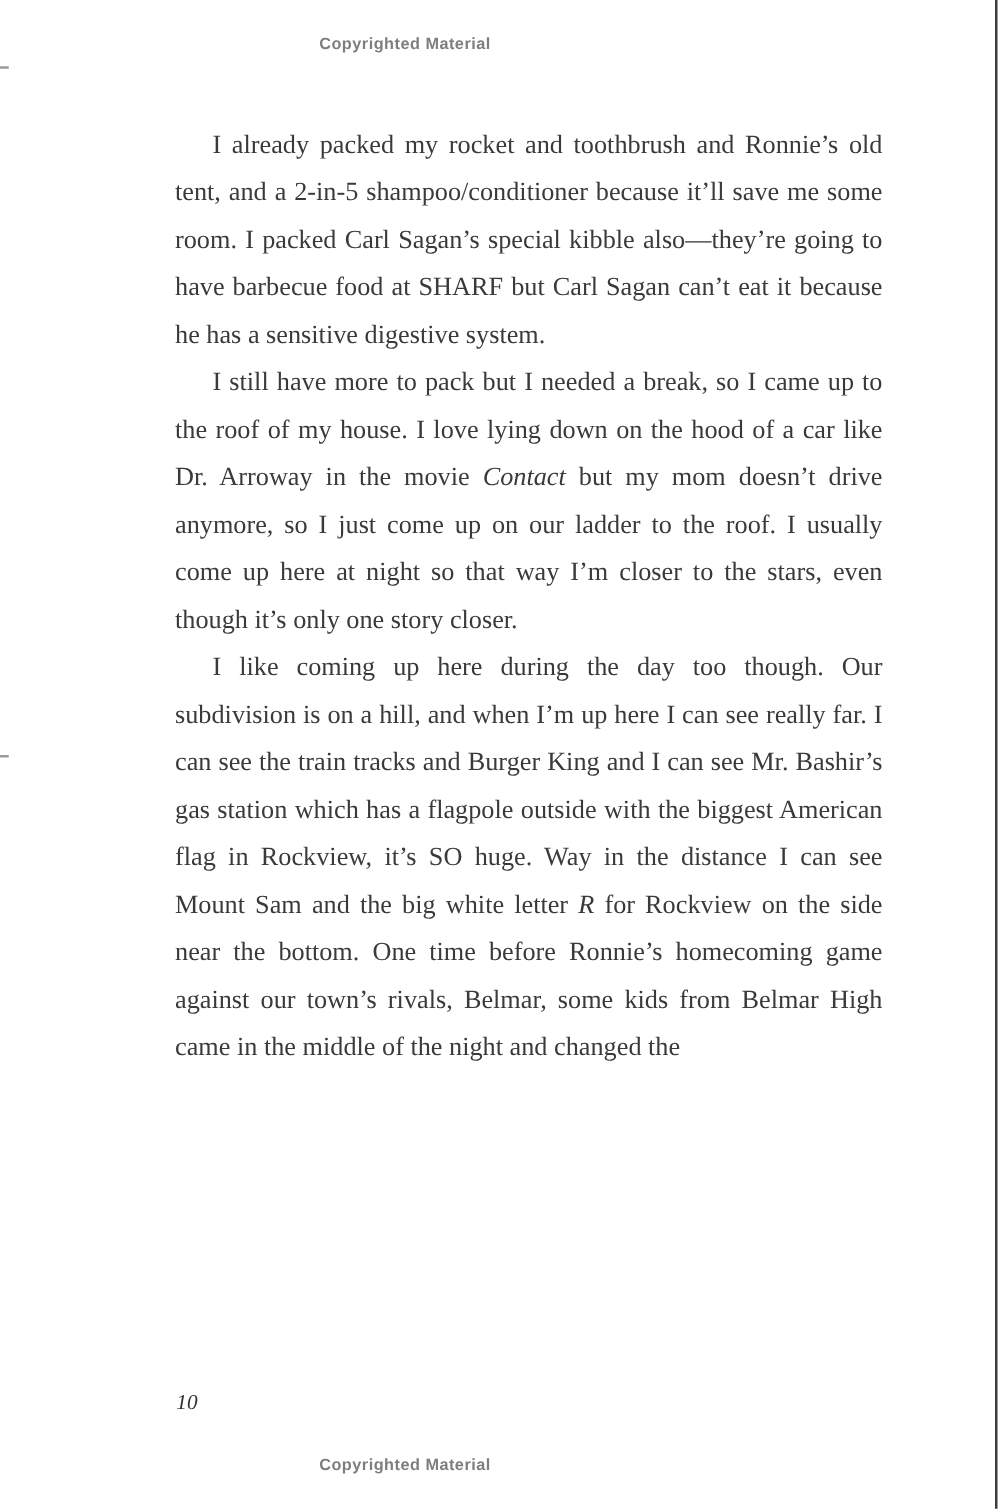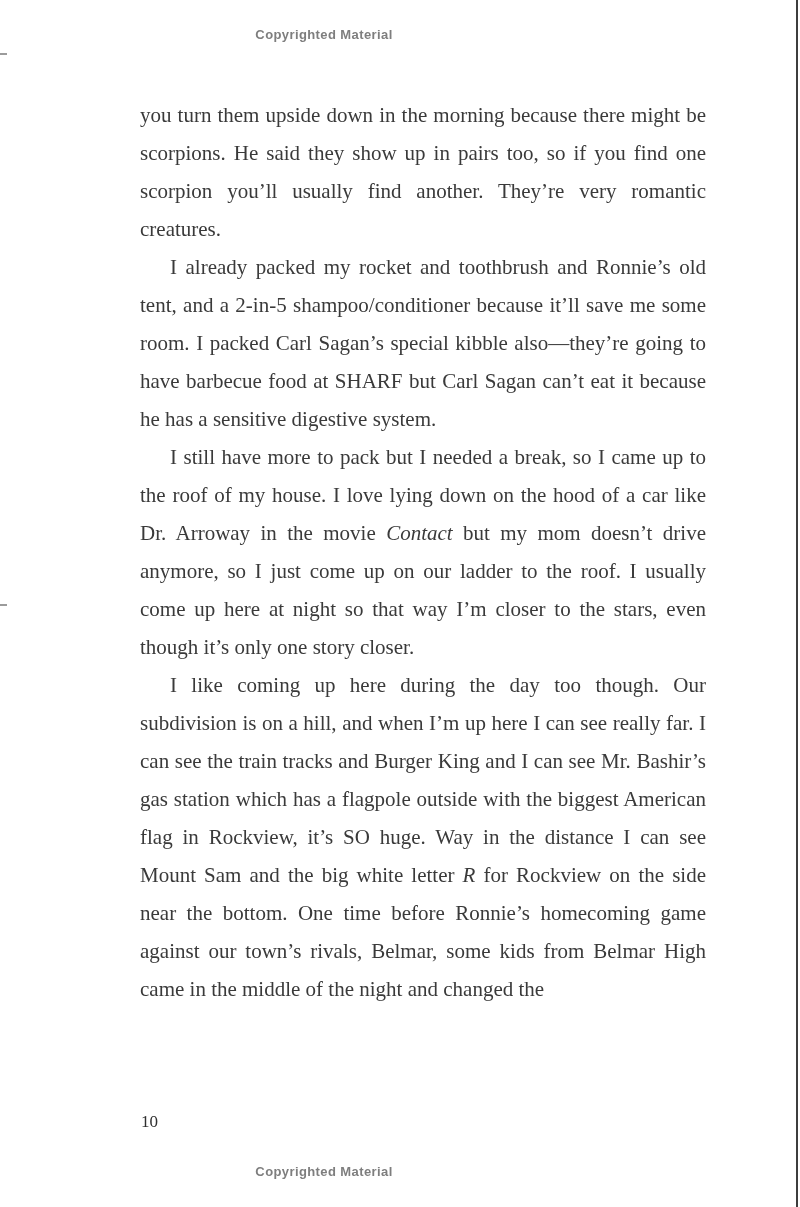--- a/index.html
+++ b/index.html
@@ -37,20 +37,21 @@
   }
   .para { margin: 0; padding: 0; }
   .para.indent { text-indent: 30px; }
   .para em { }
 
   .page-number {
     position: absolute;
     left: 141px;
     top: 1112px;
     font-family: "Liberation Serif", serif;
+    font-style: italic;
     font-size: 17px;
     color: #2f2f2f;
   }
 
   .page-edge-line {
     position: absolute;
     top: 0;
     right: 2px;
     width: 2px;
     height: 1207px;
@@ -67,21 +68,20 @@
   .page-edge-mark.m2 { top: 604px; }
 </style>
 </head>
 <body>
 
 <div>
 
   <div class="copyright-notice top">Copyrighted Material</div>
 
   <div class="text-block">
-      <p class="para"><span>you turn them upside down in the morning because there might be scorpions. He said they show up in pairs too, so if you find one scorpion you’ll usually find another. They’re very romantic creatures.</span></p>
       <p class="para indent"><span>I already packed my rocket and toothbrush and Ronnie’s old tent, and a 2-in-5 shampoo/conditioner because it’ll save me some room. I packed Carl Sagan’s special kibble also—they’re going to have barbecue food at SHARF but Carl Sagan can’t eat it because he has a sensitive digestive system.</span></p>
       <p class="para indent"><span>I still have more to pack but I needed a break, so I came up to the roof of my house. I love lying down on the hood of a car like Dr. Arroway in the movie </span><em>Contact</em><span> but my mom doesn’t drive anymore, so I just come up on our ladder to the roof. I usually come up here at night so that way I’m closer to the stars, even though it’s only one story closer.</span></p>
       <p class="para indent"><span>I like coming up here during the day too though. Our subdivision is on a hill, and when I’m up here I can see really far. I can see the train tracks and Burger King and I can see Mr. Bashir’s gas station which has a flagpole outside with the biggest American flag in Rockview, it’s SO huge. Way in the distance I can see Mount Sam and the big white letter </span><em>R</em><span> for Rockview on the side near the bottom. One time before Ronnie’s homecoming game against our town’s rivals, Belmar, some kids from Belmar High came in the middle of the night and changed the</span></p>
     </div>
 
   <div class="page-number">10</div>
 
   <div class="copyright-notice bottom">Copyrighted Material</div>
 
   <div class="page-edge-line"></div>

